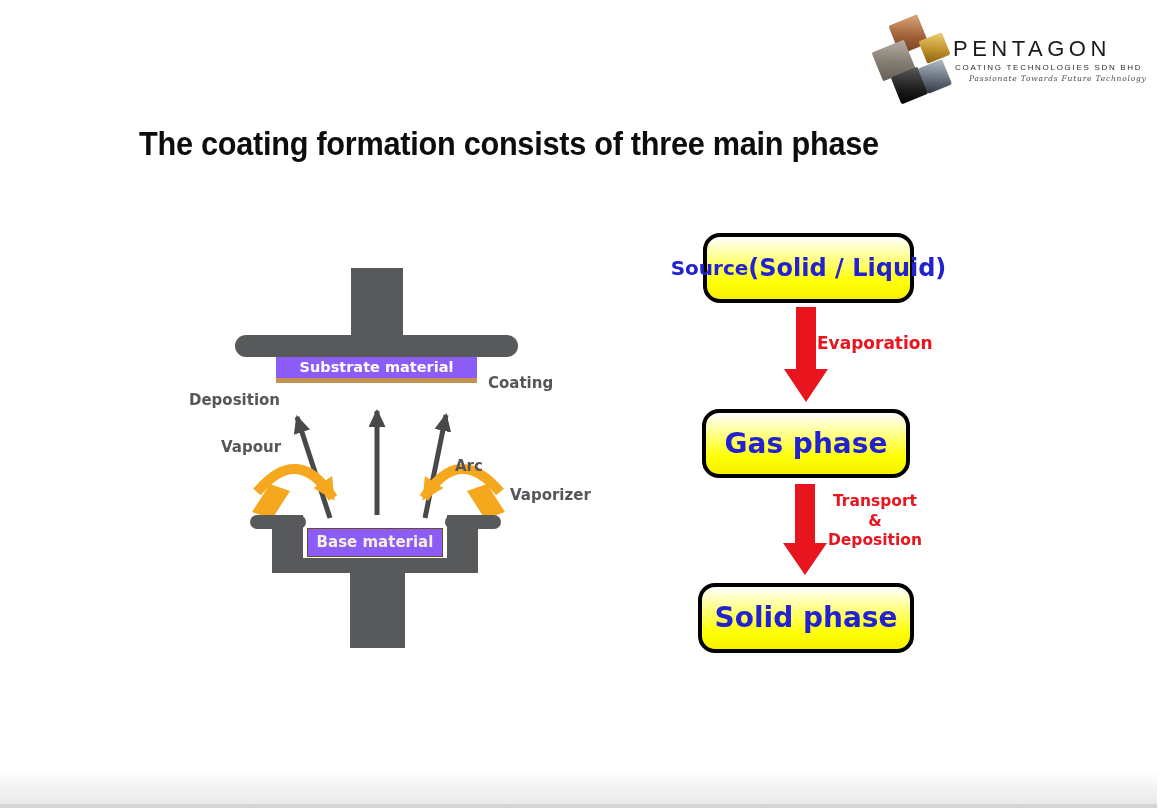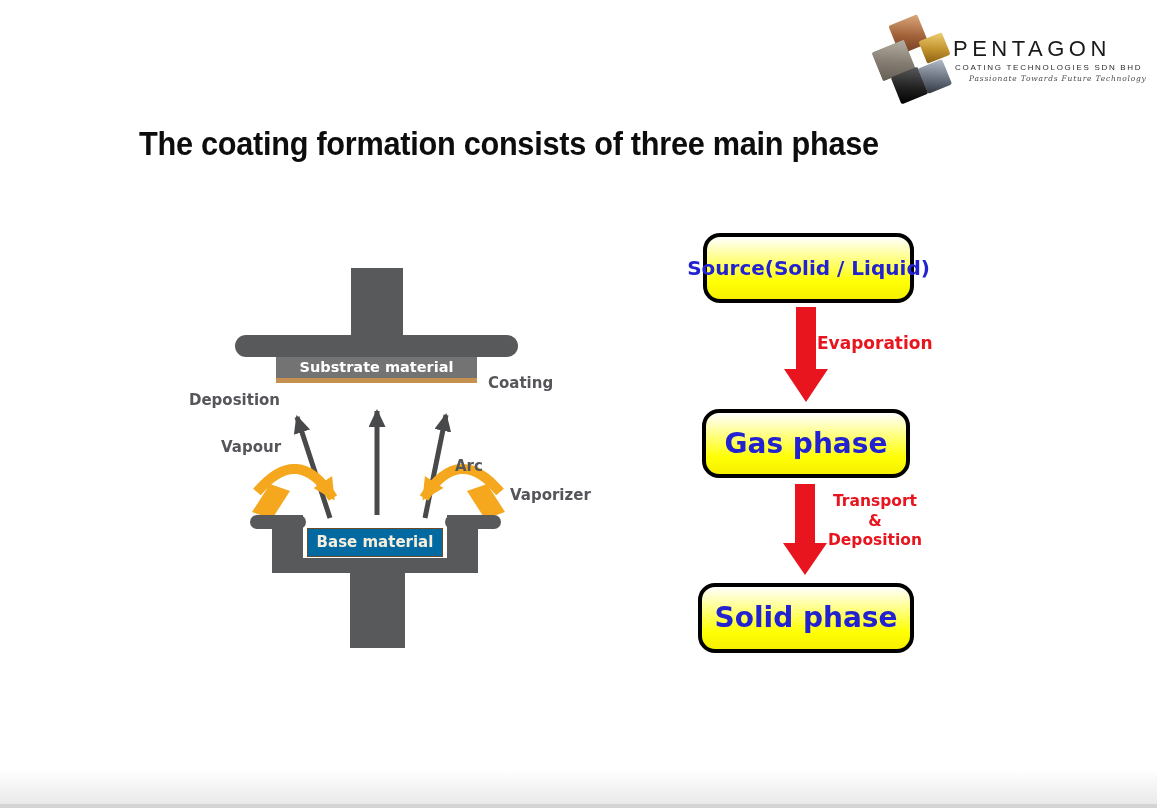--- a/index.html
+++ b/index.html
@@ -34,29 +34,29 @@
   
   .slide-title{position:absolute;left:139px;top:125px;font-family:"Liberation Sans",sans-serif;
     font-size:33px;font-weight:bold;color:#0d0d0d;white-space:nowrap;
     transform:scaleX(.93);transform-origin:left center;letter-spacing:-.3px;}
 
   
   .pvd{position:absolute;left:185px;top:255px;width:415px;height:400px;}
   .pvd .gray{background:#58595b;position:absolute;}
   .top-stem{left:166px;top:13px;width:52px;height:69px;}
   .top-bar{left:50px;top:80px;width:283px;height:22px;border-radius:11px;}
-  .substrate{position:absolute;left:91px;top:102px;width:201px;height:21px;background:#737373;
+  .substrate{position:absolute;left:91px;top:102px;width:201px;height:21px;background:#8b5cf6;
     color:#fff;font-size:14.5px;font-weight:bold;text-align:center;line-height:21px;}
   .coating-strip{position:absolute;left:91px;top:123px;width:201px;height:5px;background:#c59150;}
   .left-ledge{left:65px;top:260px;width:56px;height:14px;border-radius:7px;}
   .right-ledge{left:260px;top:260px;width:56px;height:14px;border-radius:7px;}
   .left-wall{left:87px;top:260px;width:31px;height:58px;}
   .right-wall{left:262px;top:260px;width:31px;height:58px;}
   .cru-bottom{left:87px;top:303px;width:206px;height:15px;border-radius:0 0 10px 10px;}
-  .base-box{position:absolute;left:122px;top:273px;width:136px;height:29px;background:#0369a1;
+  .base-box{position:absolute;left:122px;top:273px;width:136px;height:29px;background:#8b5cf6;
     border:1px solid #6d4a26;box-sizing:border-box;color:#f7efdc;font-size:15px;font-weight:bold;
     text-align:center;line-height:27px;}
   .bottom-stem{left:165px;top:318px;width:55px;height:75px;}
   .pvd-label{position:absolute;color:#55565a;font-size:15px;font-weight:bold;white-space:nowrap;}
   .lbl-deposition{left:4px;top:136px;}
   .lbl-coating{left:303px;top:119px;}
   .lbl-vapour{left:36px;top:183px;}
   .lbl-arc{left:270px;top:202px;}
   .lbl-vaporizer{left:325px;top:231px;}
   .pvd-arrows{position:absolute;left:0;top:0;}
@@ -64,21 +64,21 @@
   
   .flow-box{position:absolute;border:4px solid #000;border-radius:17px;box-sizing:border-box;
     background:linear-gradient(180deg,#ffffff 0%,#ffffb4 22%,#ffff05 72%,#f6f000 100%);
     display:flex;align-items:center;justify-content:center;
     color:#2222d0;font-weight:bold;text-align:center;}
   .box-source{left:703px;top:233px;width:211px;height:70px;}
   .box-gas{left:702px;top:409px;width:208px;height:69px;}
   .box-solid{left:698px;top:583px;width:216px;height:70px;gap:19px;}
   .box-main{font-size:20px;line-height:25px;white-space:nowrap;}
   .box-gas .box-main,.box-solid .box-main{font-size:28px;line-height:26px;}
-  .box-sub{font-size:20px;line-height:25px;white-space:nowrap;}
+  .box-sub{font-size:24px;line-height:25px;white-space:nowrap;}
   .box-solid .box-sub{font-size:14.5px;line-height:17px;margin:0 -40px;}
   .red-arrow{position:absolute;}
   .arrow1{left:784px;top:307px;}
   .arrow2{left:783px;top:484px;}
   .flow-label{position:absolute;color:#e8141e;font-weight:bold;white-space:nowrap;}
   .lbl-evaporation{left:817px;top:333px;font-size:17px;}
   .lbl-transport{left:825px;top:492px;width:100px;font-size:15.5px;line-height:19.5px;text-align:center;}
 </style>
 </head>
 <body>

